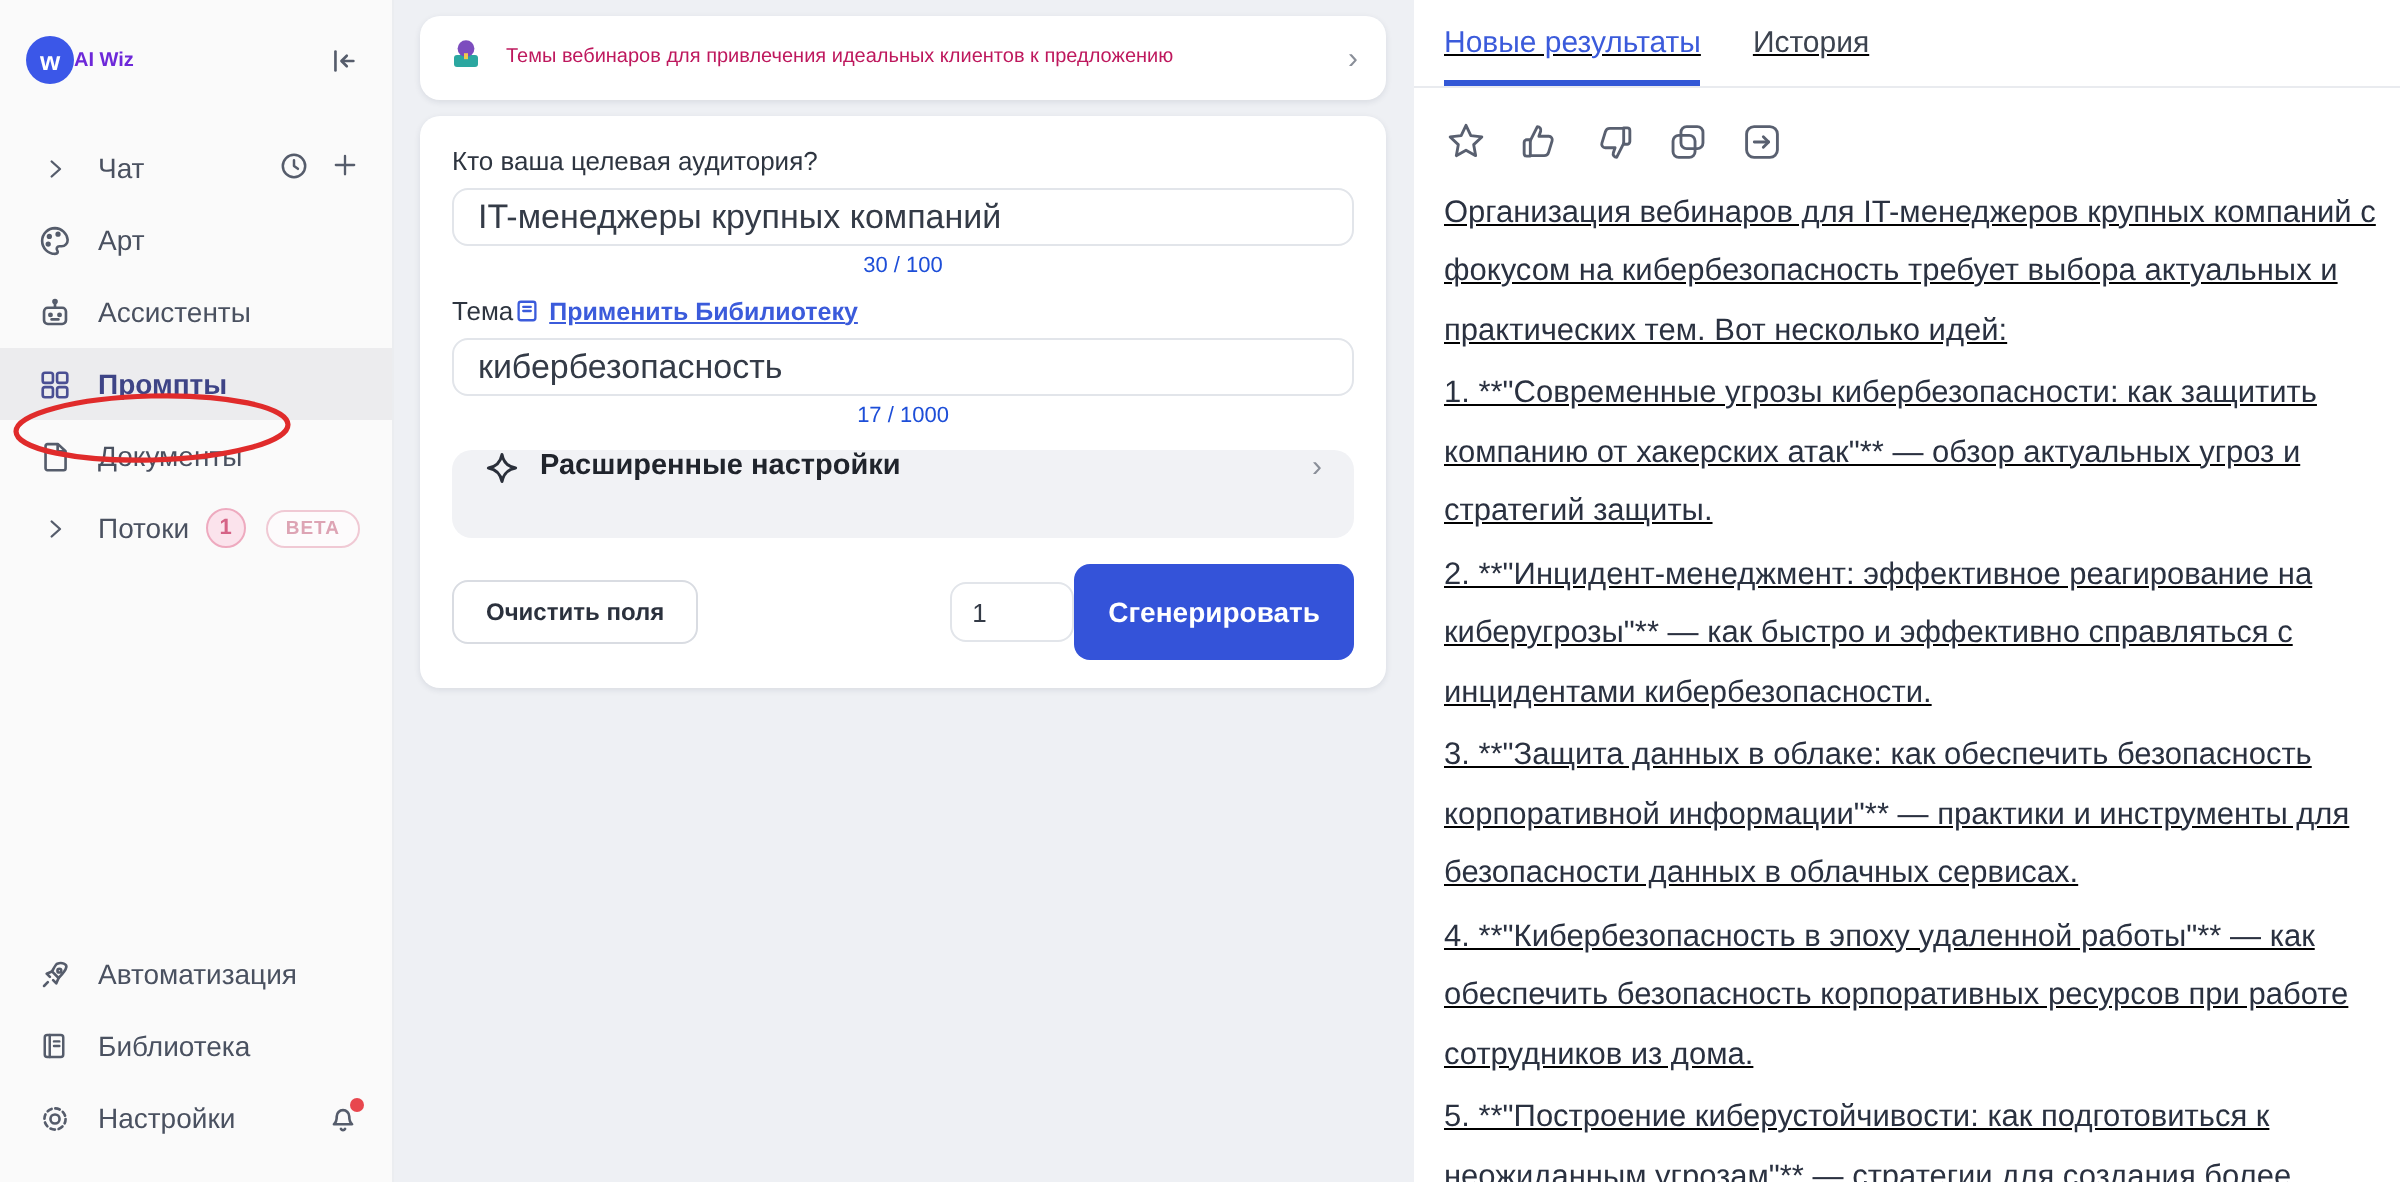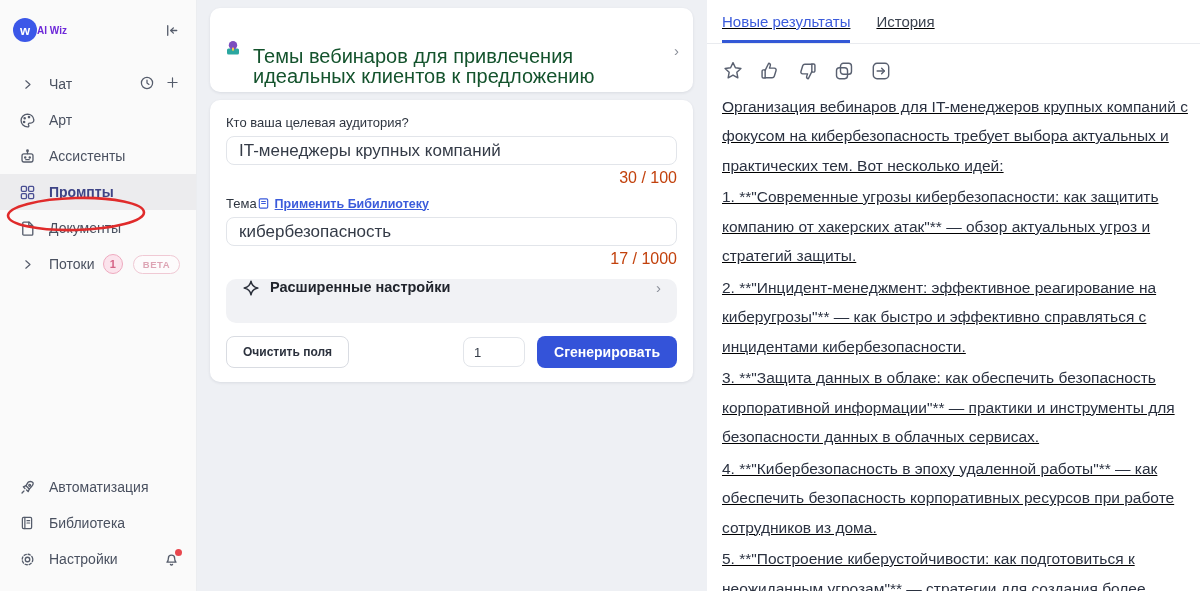--- a/index.html
+++ b/index.html
@@ -29,42 +29,42 @@
   .sidebar-bottom { margin-top:auto; margin-bottom:14px; }
   .bell-wrap { position:relative; display:flex; }
   .bell-dot { position:absolute; top:-2px; right:-2px; width:7px; height:7px;
     border-radius:50%; background:#e8474e; }
   .annotation-svg { position:absolute; left:3px; top:193px; pointer-events:none; }
 
   
   .prompt-col { width:510px; flex:0 0 510px; background:#eef0f4; padding:8px 14px 0 13px; }
   .card { background:#fff; border-radius:10px; box-shadow:0 1px 3px rgba(25,35,65,.10); }
   .header-card { display:flex; align-items:center; gap:11px; padding:6px 14px; min-height:42px; cursor:pointer; }
-  .header-title { flex:1; font-size:20px; line-height:20px; color:#14532d;margin-top:32px; }
+  .header-title { flex:1; font-size:10px; line-height:20px; color:#be185d; }
   .chev { color:#8a8f99; font-size:15px; }
   .form-card { margin-top:8px; padding:15px 16px 14px; }
   .field-label { font-size:13px; color:#2e3540; }
   .label-row { display:flex; align-items:center; justify-content:flex-start; margin-top:9px; }
   .lib-link { display:flex; align-items:center; gap:5px; color:#3b5bdb; font-size:12.5px;
     font-weight:600; text-decoration:underline; cursor:pointer; }
   .text-input { width:100%; margin-top:6px; height:29px; border:1px solid #e2e5ea;
     border-radius:8px; padding:0 12px; font-size:17px; color:#343b47;
     font-family:"Liberation Sans", sans-serif; background:#fff; outline:none; }
-  .counter { text-align:right; font-size:16px; color:#c2410c; margin-top:4px; }
+  .counter { text-align:center; font-size:11px; color:#1d4ed8; margin-top:4px; }
   .advanced-row { margin-top:11px; background:#f1f2f5; border-radius:10px; height:44px;
     display:flex; align-items:flex-start; padding:0 16px; cursor:pointer; }
   .advanced-label { margin-left:10px; font-size:14.5px; font-weight:700; color:#20242c; flex:1; }
   .actions-row { display:flex; align-items:center; margin-top:13px; }
   .btn-clear { height:32px; padding:0 16px; background:#fff; border:1px solid #d9dce2;
     border-radius:8px; font-size:12px; font-weight:600; color:#2b313d; cursor:pointer;
     font-family:"Liberation Sans", sans-serif; }
   .count-input { margin-left:auto; width:62px; height:30px; border:1px solid #e2e5ea;
     border-radius:8px; padding:0 10px; font-size:13px; color:#343b47; outline:none;
     font-family:"Liberation Sans", sans-serif; }
-  .btn-generate { margin-left:12px; height:32px; padding:0 17px; background:#3453d9;
+  .btn-generate { height:48px; padding:0 17px; background:#3453d9;
     border:none; border-radius:8px; color:#fff; font-size:14px; font-weight:700;
     cursor:pointer; font-family:"Liberation Sans", sans-serif; }
 
   
   .results-col { flex:1; background:#fff; display:flex; flex-direction:column;text-decoration:underline; }
   .tabbar { display:flex; gap:26px; padding:0 0 0 15px; border-bottom:1px solid #e9ebef; height:47px; }
   .tab { font-size:15px; color:#3c434f; display:flex; align-items:center; cursor:pointer;
     border-bottom:3px solid transparent; padding-top:3px; }
   .tab.active { color:#3b5bdb; border-bottom-color:#3358d6; }
   .results-body { padding:15px 6px 0 15px; overflow:hidden; }

